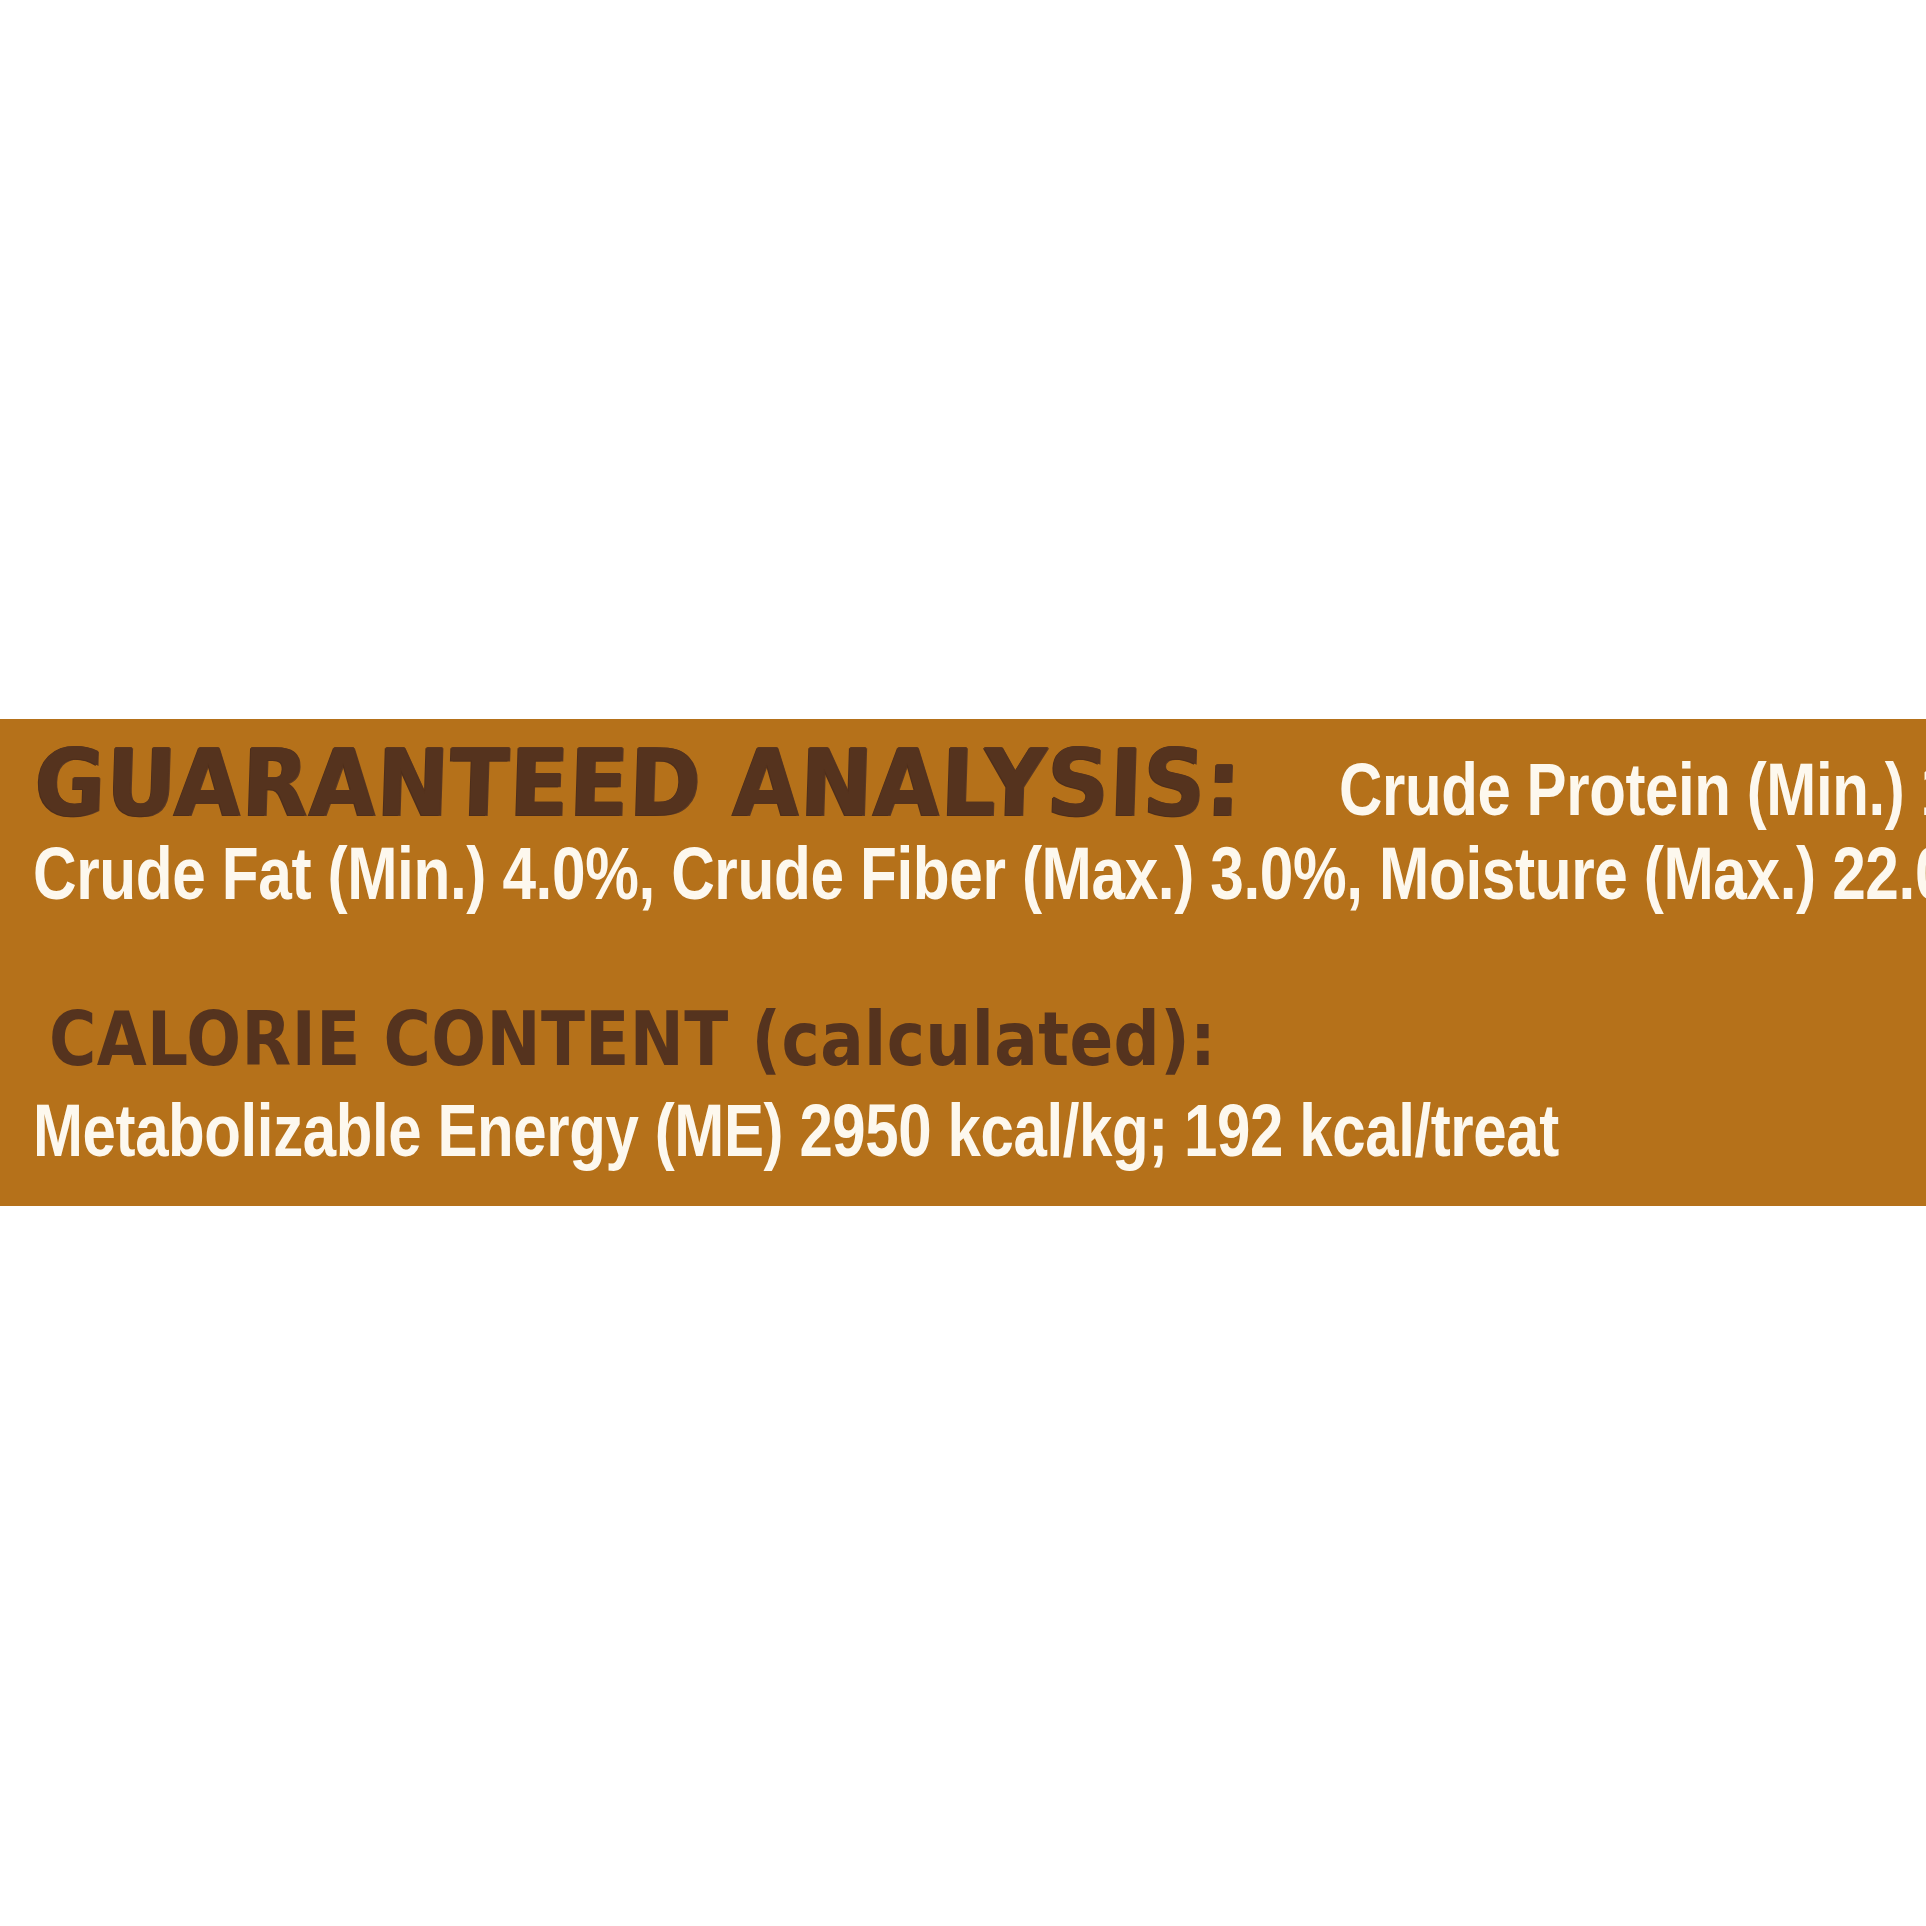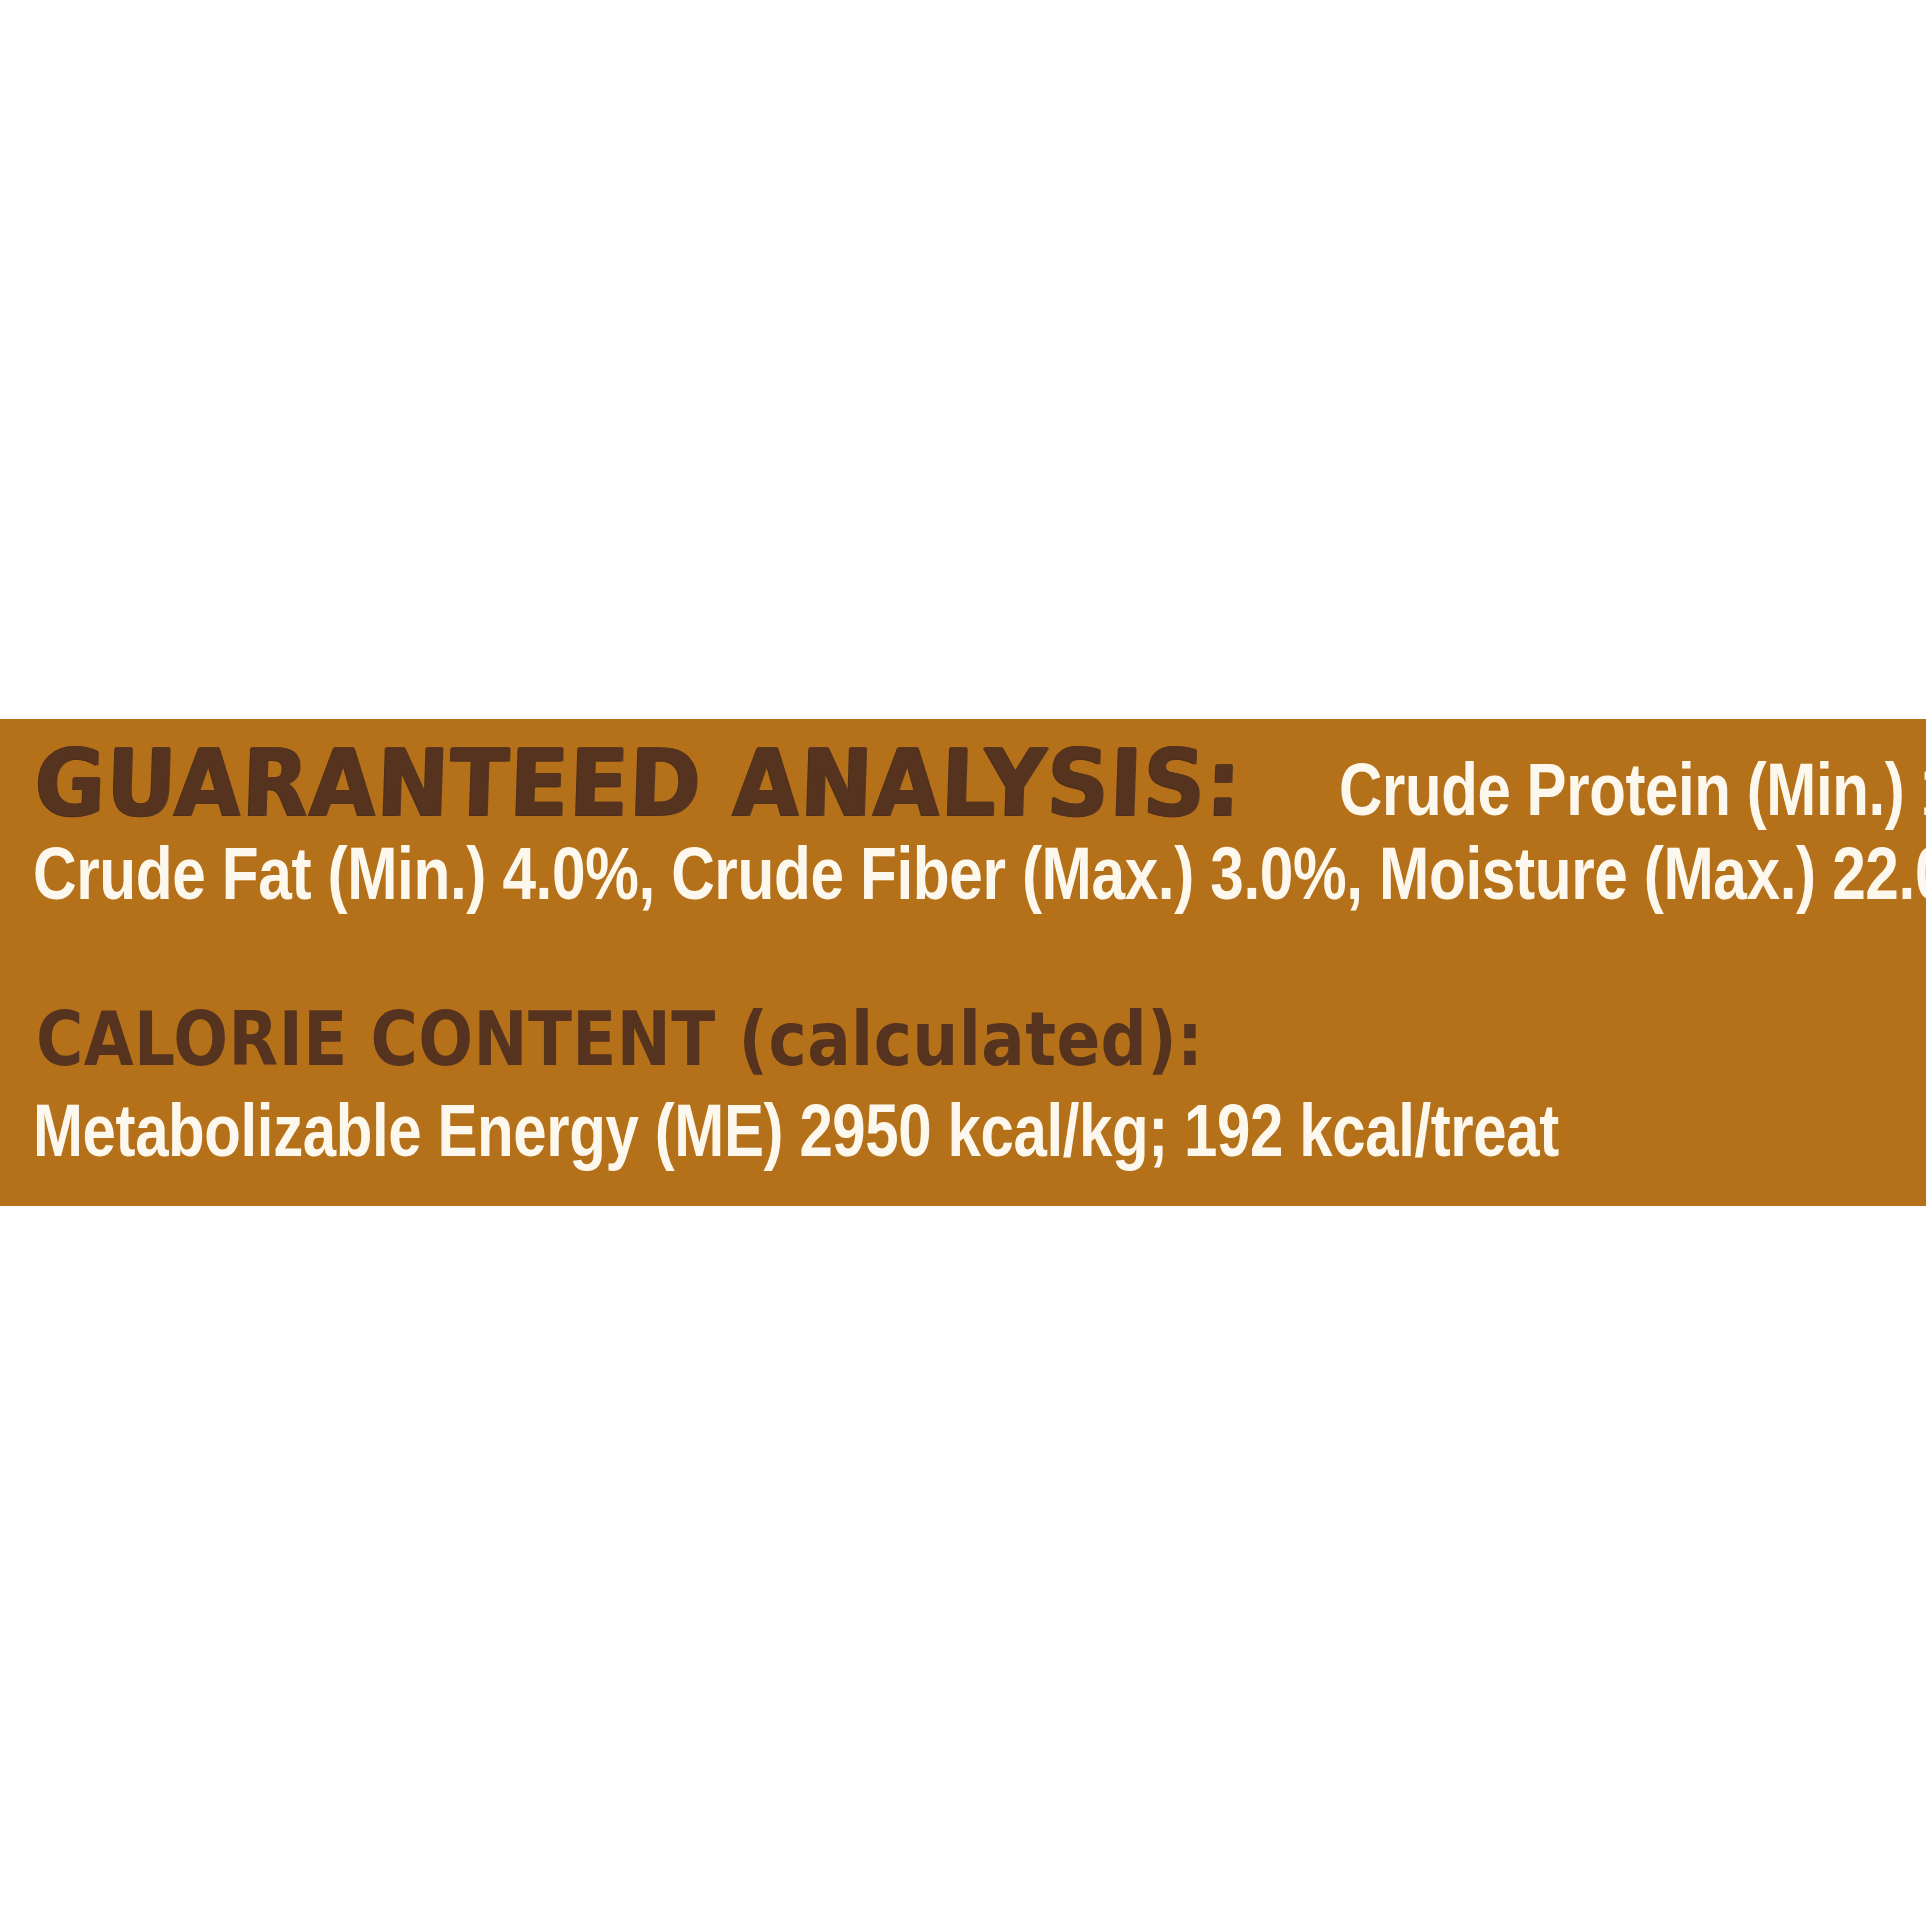--- a/index.html
+++ b/index.html
@@ -101,21 +101,21 @@
   
   #cc-block {
     position: absolute;
     left: 0;
     top: 0;
     width: 1927px;
   }
 
   .cc-heading-line {
     position: absolute;
-    left: 36px;
+    left: 49px;
     top: 283px;
     white-space: nowrap;
   }
   #cc-heading {
     display: inline-block;
     color: #55331e;
     font-family: "DejaVu Sans", sans-serif;
     font-weight: 700;
     font-size: 75px;
     line-height: 1;

